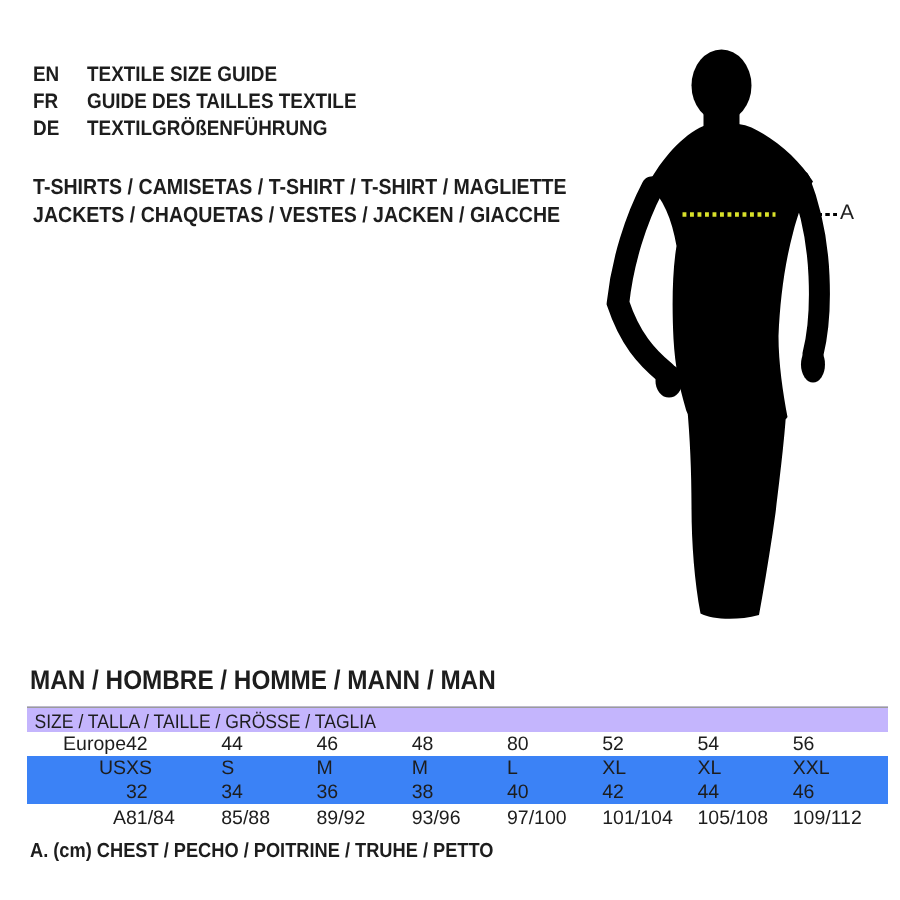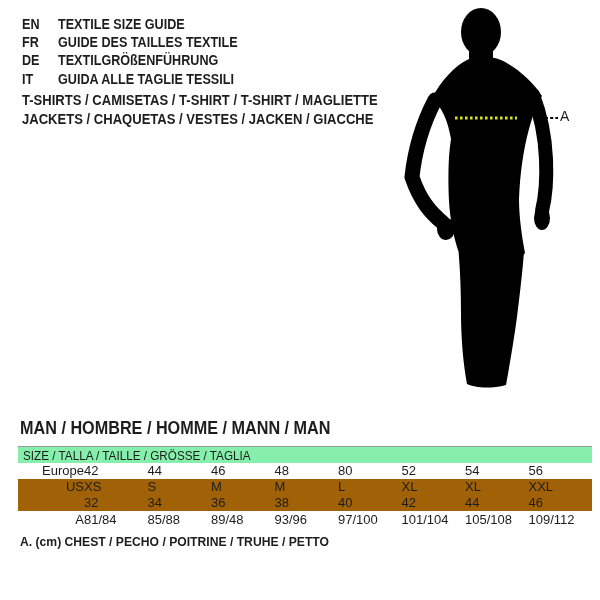--- a/index.html
+++ b/index.html
@@ -1,42 +1,42 @@
 <!DOCTYPE html>
 <html><head>
 <meta charset="utf-8">
 <style>
   html,body{margin:0;padding:0;}
   body{width:600px;height:600px;background:#ffffff;position:relative;overflow:hidden;
        font-family:"Liberation Sans",sans-serif;color:#1d1d1d;}
-  .abs{position:absolute;}
+  .abs{position:absolute;margin-top:25px;}
   .cond{display:inline-block;transform:scaleX(0.9);transform-origin:0 50%;white-space:nowrap;}
 
   
   .lang-list{left:22px;top:15px;}
   .lang-row{display:flex;height:18.2px;line-height:18.2px;font-size:14px;font-weight:bold;}
   .lang-code{width:36px;}
 
   
   .categories{left:22px;top:91px;font-size:14.5px;font-weight:bold;}
   .categories div{height:18.5px;line-height:18.5px;}
 
   
   .figure{left:395px;top:5px;width:180px;height:395px;}
   .measure-a{left:560px;top:109px;font-size:14px;line-height:14px;}
 
   
   .man-title{left:20px;top:418px;font-size:18px;font-weight:bold;}
 
   
   .size-table{left:18px;top:446px;width:574px;font-size:13px;}
-  .thead{height:17px;line-height:17px;background:#86efac;border-top:1px solid #9b9b9b;
+  .thead{height:17px;line-height:17px;background:#c4b5fd;border-top:1px solid #9b9b9b;
          padding-left:5px;box-sizing:border-box;}
   .trow{display:flex;height:16px;line-height:16px;}
-  .trow.stripe{background:#a16207;}
+  .trow.stripe{background:#3b82f6;}
   .trow.last{height:17px;line-height:17px;}
   .tlabel{width:66px;padding-left:3px;box-sizing:border-box;text-align:right;}
   .tcell{flex:1;text-align:left;}
 
   
   .footnote{left:20px;top:534px;font-size:13.5px;font-weight:bold;}
 </style>
 </head>
 <body>
 
@@ -45,24 +45,20 @@
     <span class="lang-code cond">EN</span>
     <span class="cond">TEXTILE SIZE GUIDE</span>
   </div>
   <div class="lang-row">
     <span class="lang-code cond">FR</span>
     <span class="cond">GUIDE DES TAILLES TEXTILE</span>
   </div>
   <div class="lang-row">
     <span class="lang-code cond">DE</span>
     <span class="cond">TEXTILGRÖßENFÜHRUNG</span>
-  </div>
-  <div class="lang-row">
-    <span class="lang-code cond">IT</span>
-    <span class="cond">GUIDA ALLE TAGLIE TESSILI</span>
   </div>
 </div>
 
 <div class="abs categories">
   <div><span class="cond">T-SHIRTS / CAMISETAS / T-SHIRT / T-SHIRT / MAGLIETTE</span></div>
   <div><span class="cond">JACKETS / CHAQUETAS / VESTES / JACKEN / GIACCHE</span></div>
 </div>
 
 <div class="abs figure">
   <svg width="180" height="395" viewBox="0 0 180 395">
@@ -145,21 +141,21 @@
     <span class="tcell">38</span>
     <span class="tcell">40</span>
     <span class="tcell">42</span>
     <span class="tcell">44</span>
     <span class="tcell">46</span>
   </div>
   <div class="trow last">
     <span class="tlabel">A</span>
     <span class="tcell">81/84</span>
     <span class="tcell">85/88</span>
-    <span class="tcell">89/48</span>
+    <span class="tcell">89/92</span>
     <span class="tcell">93/96</span>
     <span class="tcell">97/100</span>
     <span class="tcell">101/104</span>
     <span class="tcell">105/108</span>
     <span class="tcell">109/112</span>
   </div>
 </div>
 
 <div class="abs footnote">
   <span class="cond">A. (cm) CHEST / PECHO / POITRINE / TRUHE / PETTO</span>

